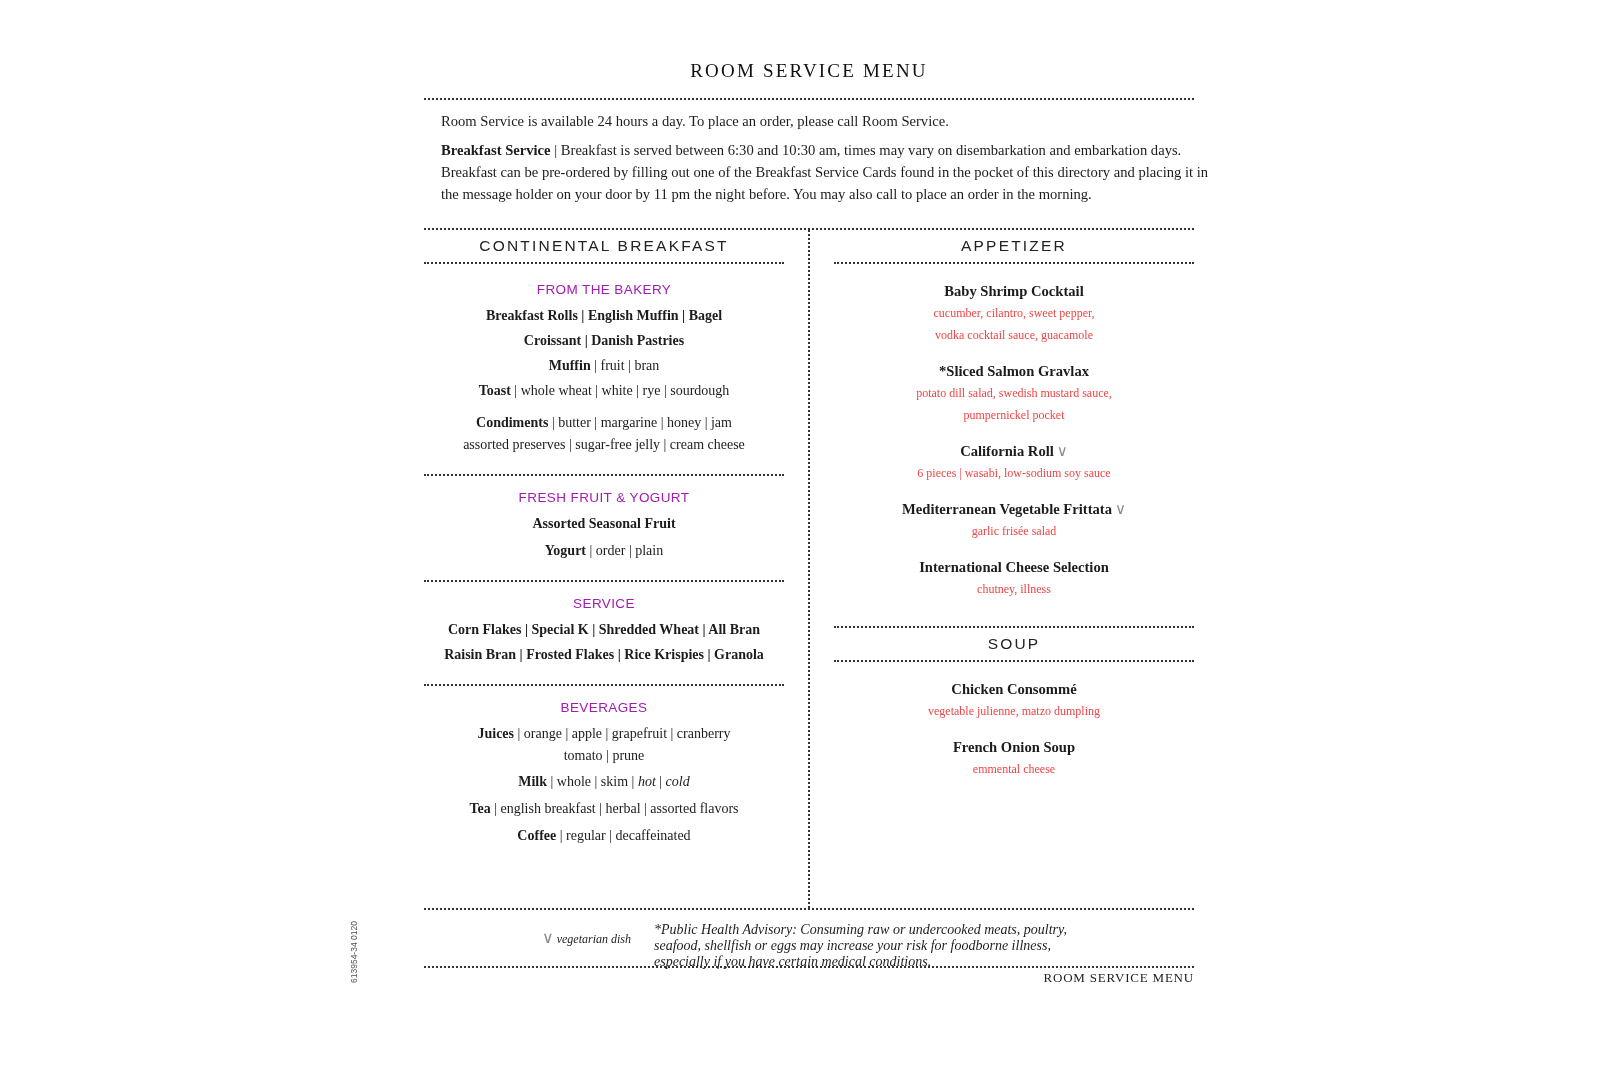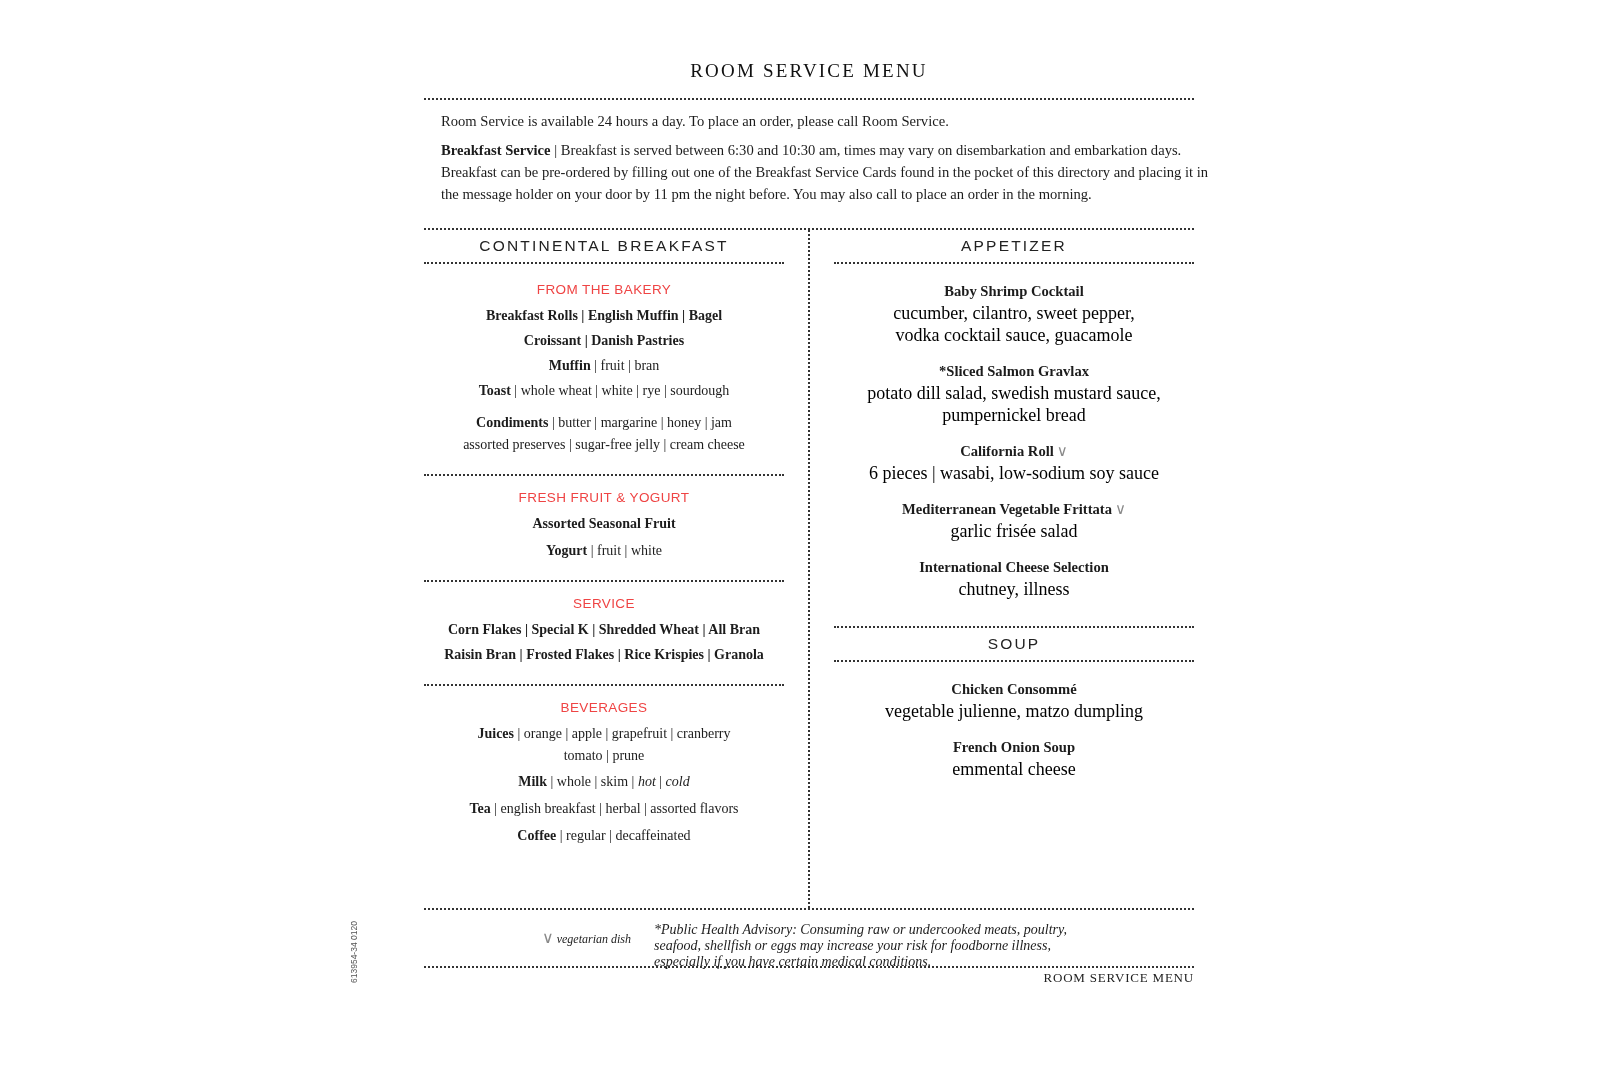--- a/index.html
+++ b/index.html
@@ -23,31 +23,31 @@
     .col-right { left: 410px; width: 360px; }
 
     .vdiv { position: absolute; left: 384px; top: 230px; height: 678px; width: 0; border-left: 2px dotted #333; }
 
     .section-head {
       font-size: 15.5px; letter-spacing: 2.2px; color: #222; height: 34px; line-height: 32px;
       border-bottom: 2px dotted #333; font-family: "Liberation Sans", "DejaVu Sans", sans-serif;
     }
     .sub-head {
       font-family: "Liberation Sans", "DejaVu Sans", sans-serif;
-      font-size: 13.5px; letter-spacing: 0.4px; color: #ef4444; margin-top: 18px; margin-bottom: 8px;
+      font-size: 13.5px; letter-spacing: 0.4px; color: #a21caf; margin-top: 18px; margin-bottom: 8px;
     }
     .line { font-size: 14px; line-height: 22px; color: #1c1c1c; margin-bottom: 3px; }
     .line b { font-weight: bold; }
     .line i { font-style: italic; }
     .gap { height: 7px; }
     .sep { border-top: 2px dotted #333; margin: 18px 0 0 0; width: 360px; }
 
     .dish { margin-top: 14px; }
     .dish-name { font-size: 14.6px; line-height: 22px; font-weight: bold; color: #1c1c1c; }
-    .dish-desc { font-size: 18px; line-height: 22px; color: #000000; }
+    .dish-desc { font-size: 12px; line-height: 22px; color: #ef4444; }
     .veg { display: inline-block; color: #8a8a8a; font-weight: normal; margin-left: 3px; font-size: 15px; }
 
     .soup-block { margin-top: 26px; }
 
     .footer-row { position: absolute; top: 918px; left: 0; width: 770px; height: 40px; }
     .veg-legend { position: absolute; left: 118px; top: 10px; font-size: 12px; font-style: italic; color: #222; }
     .veg-legend .leaf { color: #8a8a8a; font-style: normal; font-size: 16px; margin-right: 3px; }
     .advisory { position: absolute; left: 230px; top: 4px; width: 440px; font-size: 14px; line-height: 16px; font-style: italic; color: #222; }
 
     .footer-title { position: absolute; top: 970px; right: 0; font-size: 13px; letter-spacing: 0.8px; color: #222; }
@@ -83,21 +83,21 @@
     <div class="line"><b>Croissant | Danish Pastries</b></div>
     <div class="line"><b>Muffin</b><span> | fruit | bran</span></div>
     <div class="line"><b>Toast</b><span> | whole wheat | white | rye | sourdough</span></div>
     <div class="gap"></div>
     <div class="line" style="margin-bottom:0"><b>Condiments</b><span> | butter | margarine | honey | jam</span></div>
     <div class="line">assorted preserves | sugar-free jelly | cream cheese</div>
 
     <div class="sep"></div>
     <div class="sub-head" style="margin-top:14px">FRESH FRUIT &amp; YOGURT</div>
     <div class="line"><b>Assorted Seasonal Fruit</b></div>
-    <div class="line" style="margin-top:5px"><b>Yogurt</b><span> | fruit | white</span></div>
+    <div class="line" style="margin-top:5px"><b>Yogurt</b><span> | order | plain</span></div>
 
     <div class="sep"></div>
     <div class="sub-head" style="margin-top:14px">SERVICE</div>
     <div class="line"><b>Corn Flakes | Special K | Shredded Wheat | All Bran</b></div>
     <div class="line"><b>Raisin Bran  | Frosted Flakes | Rice Krispies | Granola</b></div>
 
     <div class="sep"></div>
     <div class="sub-head" style="margin-top:14px">BEVERAGES</div>
     <div class="line" style="margin-bottom:0"><b>Juices</b><span> | orange | apple | grapefruit | cranberry</span></div>
     <div class="line">tomato | prune</div>
@@ -110,21 +110,21 @@
     <div class="section-head">APPETIZER</div>
 
     <div class="dish" style="margin-top:16px">
       <div class="dish-name">Baby Shrimp Cocktail</div>
       <div class="dish-desc">cucumber, cilantro, sweet pepper,</div>
       <div class="dish-desc">vodka cocktail sauce, guacamole</div>
     </div>
     <div class="dish">
       <div class="dish-name">*Sliced Salmon Gravlax</div>
       <div class="dish-desc">potato dill salad, swedish mustard sauce,</div>
-      <div class="dish-desc">pumpernickel bread</div>
+      <div class="dish-desc">pumpernickel pocket</div>
     </div>
     <div class="dish">
       <div class="dish-name"><span>California Roll</span><span class="veg">∨</span></div>
       <div class="dish-desc">6 pieces | wasabi, low-sodium soy sauce</div>
     </div>
     <div class="dish">
       <div class="dish-name"><span>Mediterranean Vegetable Frittata</span><span class="veg">∨</span></div>
       <div class="dish-desc">garlic frisée salad</div>
     </div>
     <div class="dish">

